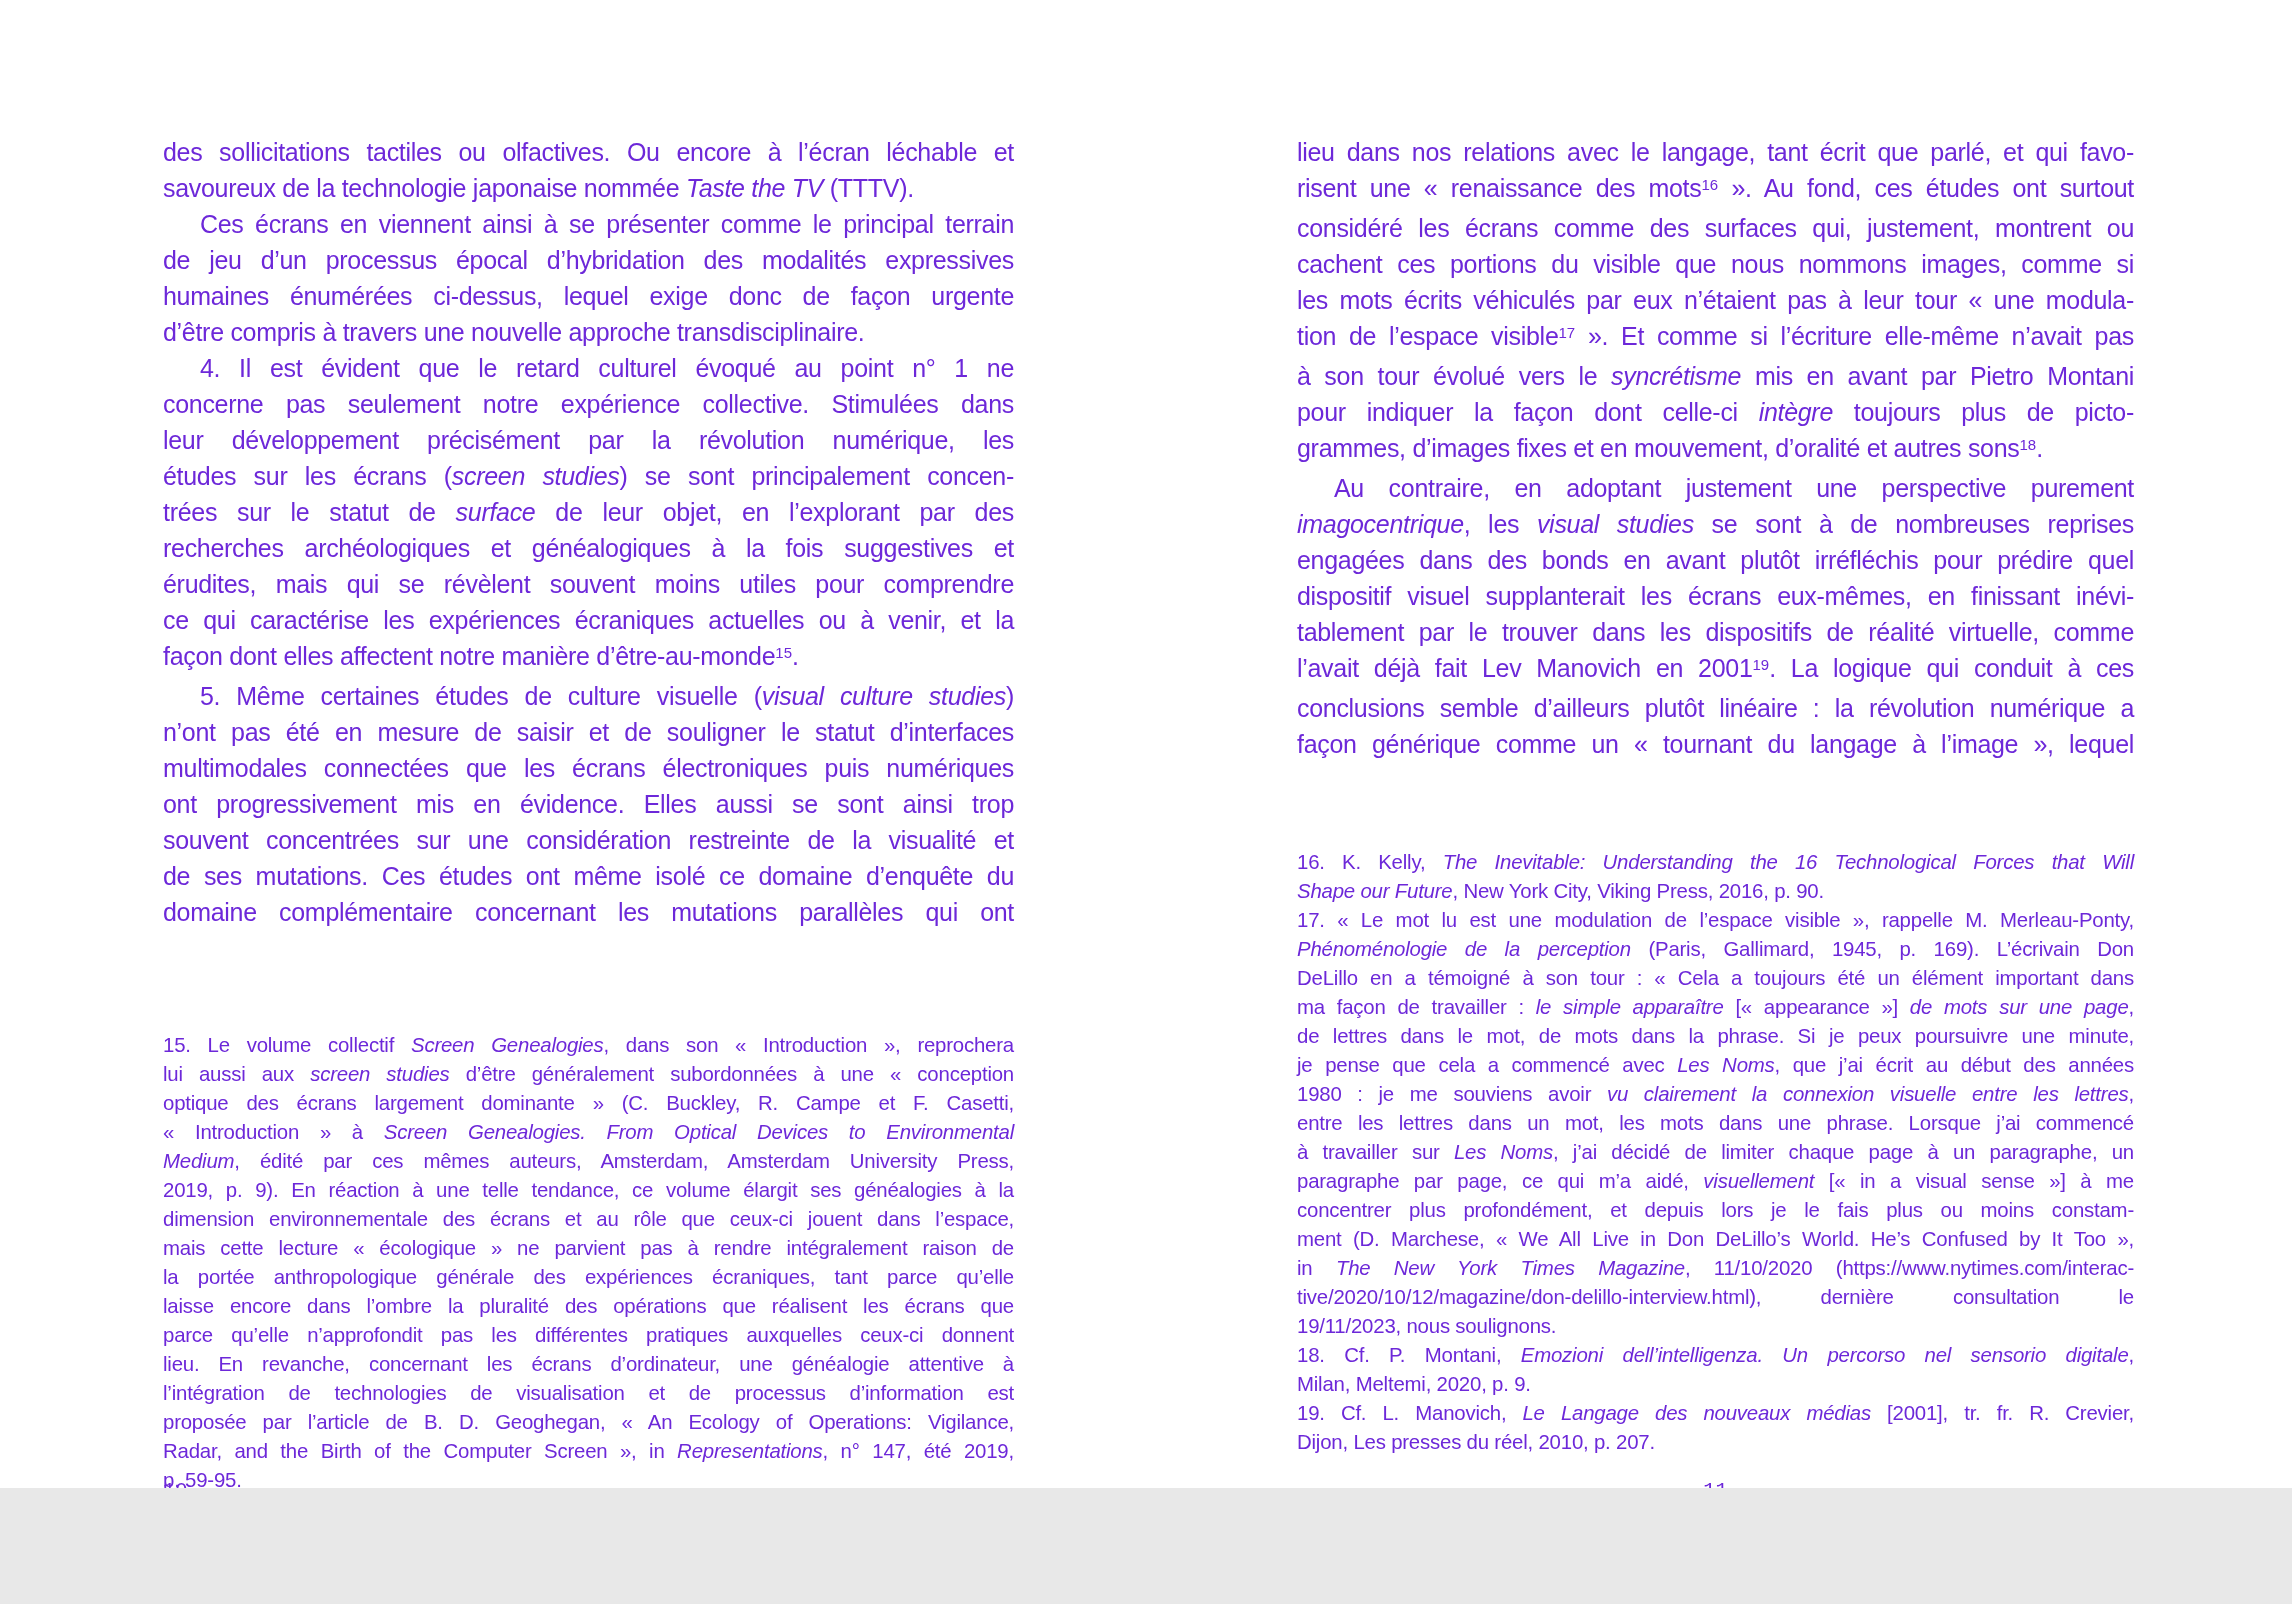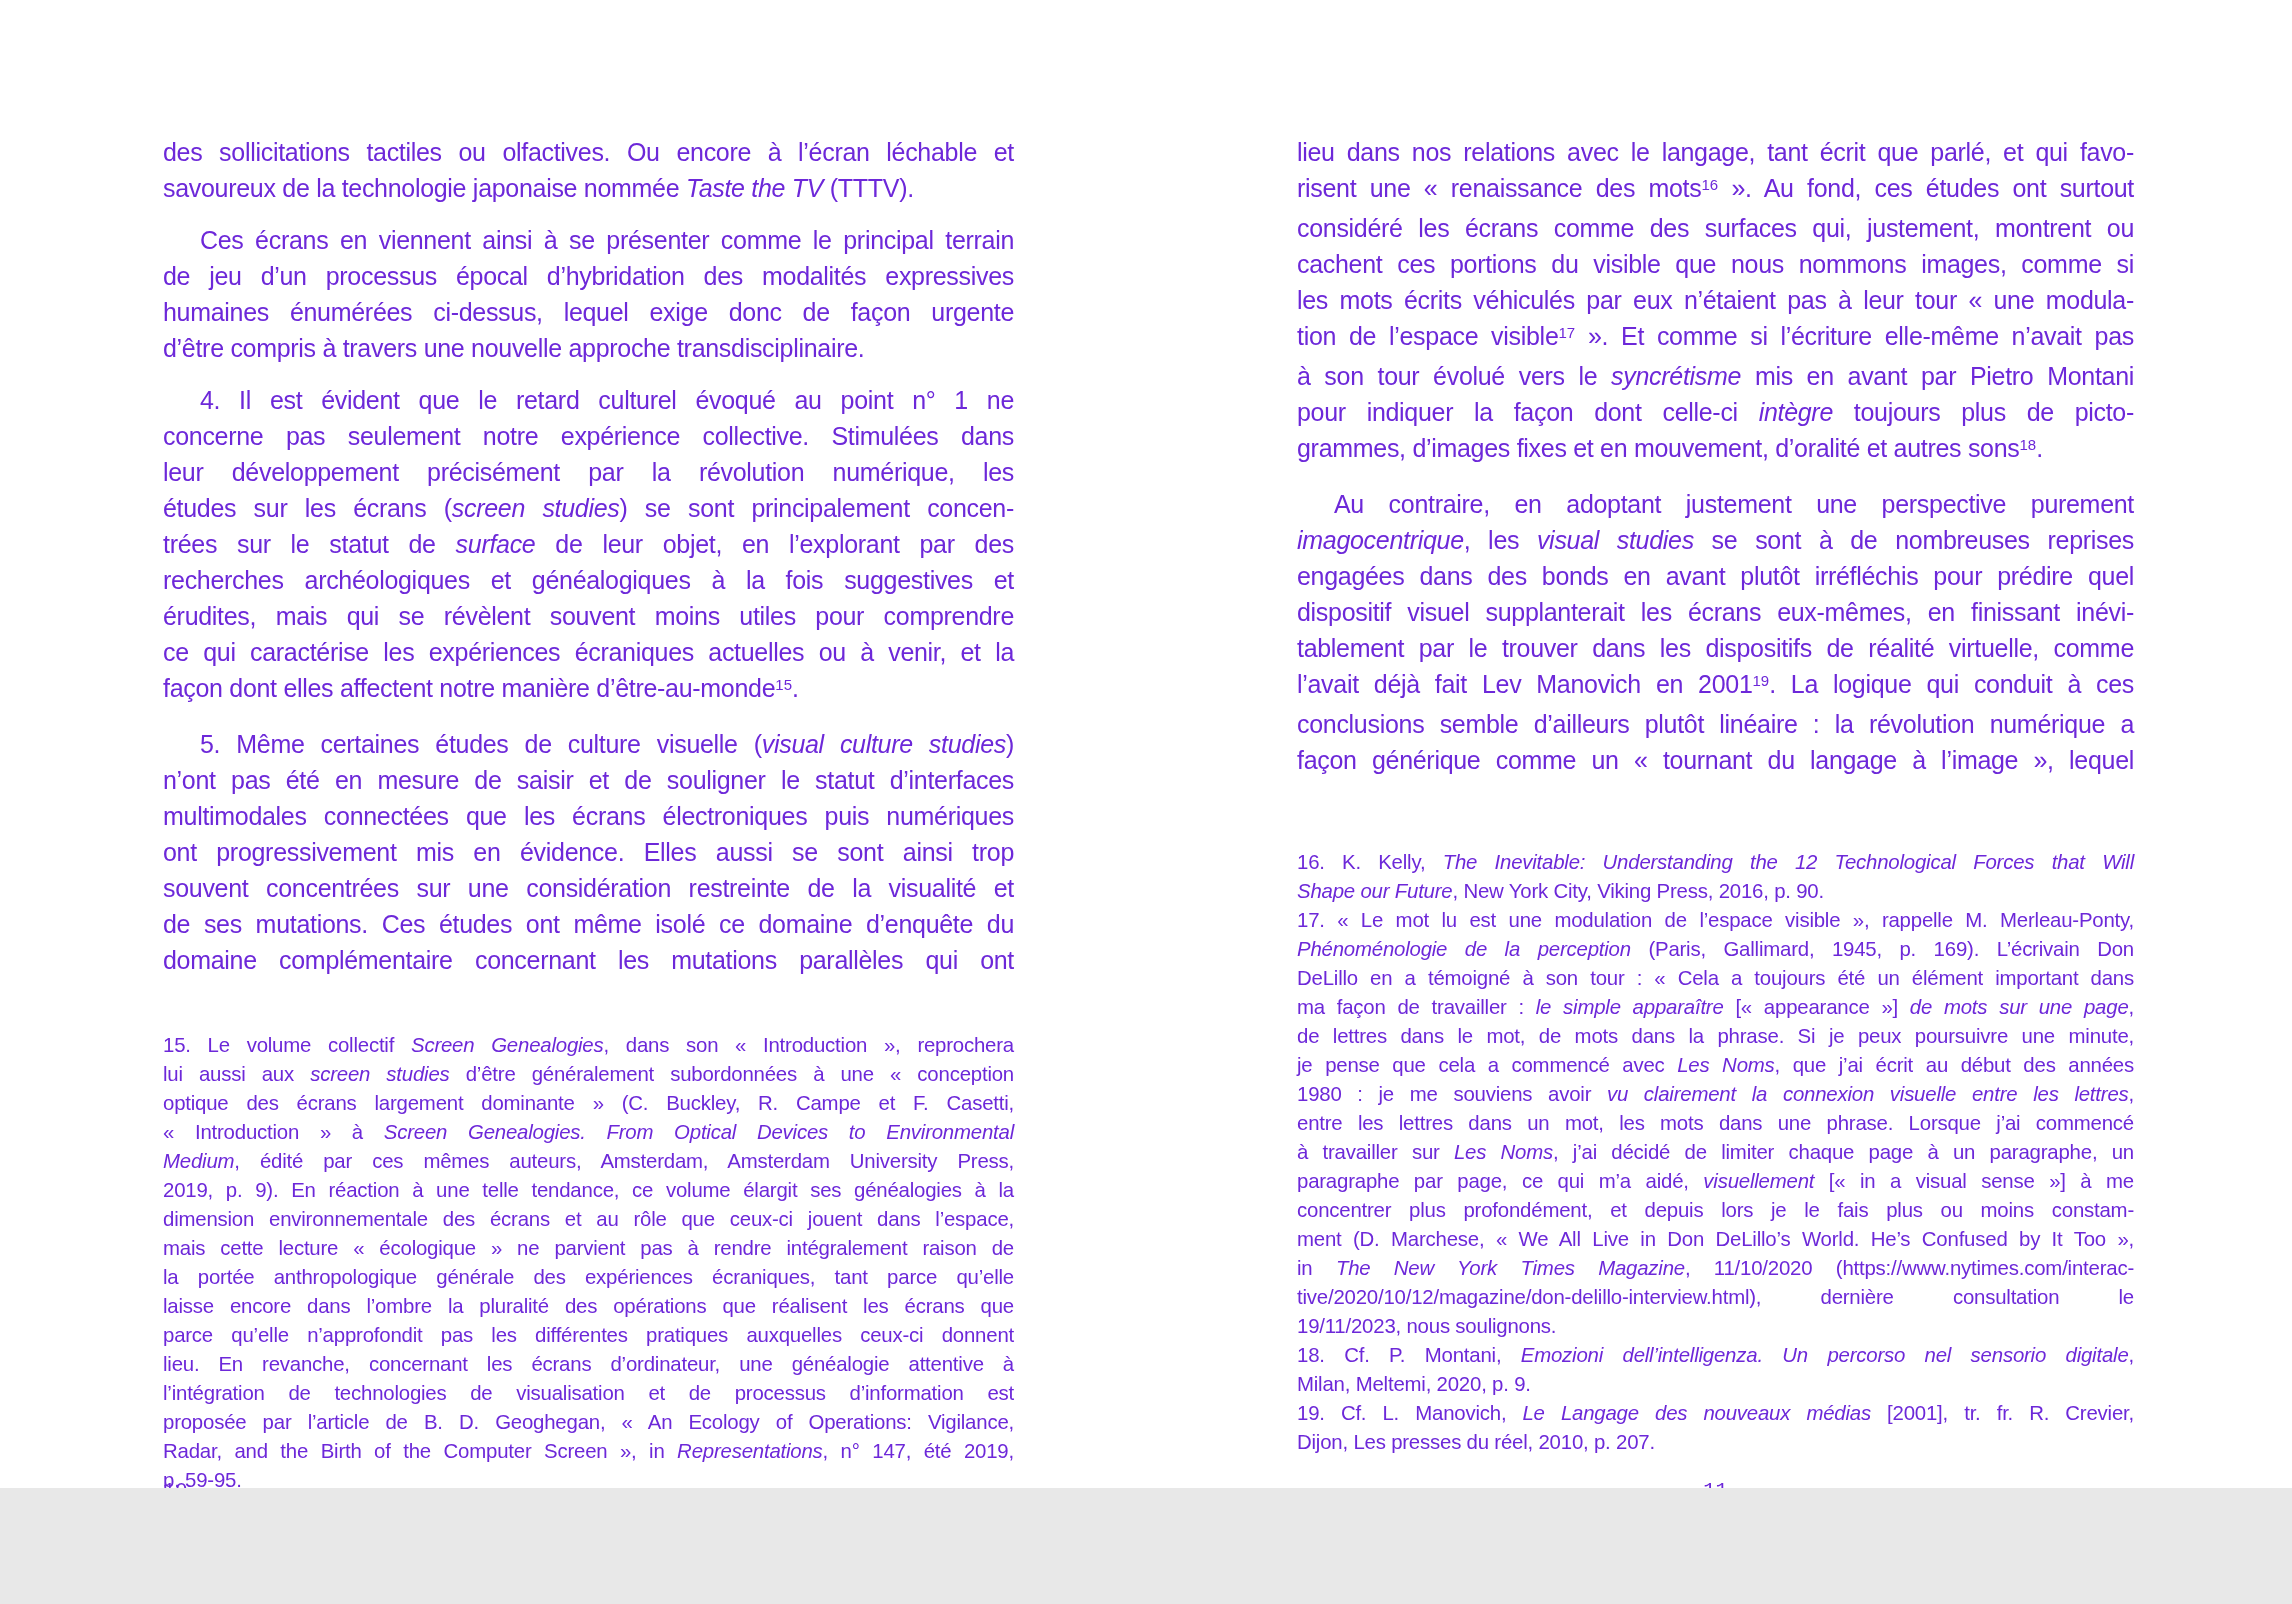--- a/index.html
+++ b/index.html
@@ -14,21 +14,21 @@
   }
   .col { position: absolute; }
 
   
   .body-text { font-size: 25px; line-height: 36px; letter-spacing: -0.3px; }
   
   .fnotes { font-size: 20.4px; line-height: 29px; letter-spacing: -0.2px; }
 
   .line { white-space: nowrap; text-align: left; }
   .line.just { text-align: justify; text-align-last: justify; }
-  .line.indent { text-indent: 37px; margin-top: 16px; }
+  .line.indent { text-indent: 37px; }
 
   .it { font-style: italic; }
   .sup { font-size: 60%; position: relative; top: -0.45em; letter-spacing: 0; }
 
   .page-number { font-size: 20.4px; letter-spacing: 0; font-family: Liberation Mono, monospace; }
   .page-number.right { text-align: center; }
 </style>
 </head>
 <body>
 
@@ -94,21 +94,21 @@
         <div class="line just indent"><span class="">Au contraire, en adoptant justement une perspective purement</span></div>
         <div class="line just"><span class="it ">imagocentrique</span><span class="">, les </span><span class="it ">visual studies</span><span class=""> se sont à de nombreuses reprises</span></div>
         <div class="line just"><span class="">engagées dans des bonds en avant plutôt irréfléchis pour prédire quel</span></div>
         <div class="line just"><span class="">dispositif visuel supplanterait les écrans eux-mêmes, en finissant inévi-</span></div>
         <div class="line just"><span class="">tablement par le trouver dans les dispositifs de réalité virtuelle, comme</span></div>
         <div class="line just"><span class="">l’avait déjà fait Lev Manovich en 2001</span><span class="sup">19</span><span class="">. La logique qui conduit à ces</span></div>
         <div class="line just"><span class="">conclusions semble d’ailleurs plutôt linéaire : la révolution numérique a</span></div>
         <div class="line just"><span class="">façon générique comme un « tournant du langage à l’image », lequel</span></div>
       </div>
     <div class="col fnotes" style="left:1297px; top:848px; width:837px;">
-        <div class="line just"><span class="">16. K. Kelly, </span><span class="it ">The Inevitable: Understanding the 12 Technological Forces that Will</span></div>
+        <div class="line just"><span class="">16. K. Kelly, </span><span class="it ">The Inevitable: Understanding the 16 Technological Forces that Will</span></div>
         <div class="line"><span class="it ">Shape our Future</span><span class="">, New York City, Viking Press, 2016, p. 90.</span></div>
         <div class="line just"><span class="">17. « Le mot lu est une modulation de l’espace visible », rappelle M. Merleau-Ponty,</span></div>
         <div class="line just"><span class="it ">Phénoménologie de la perception</span><span class=""> (Paris, Gallimard, 1945, p. 169). L’écrivain Don</span></div>
         <div class="line just"><span class="">DeLillo en a témoigné à son tour : « Cela a toujours été un élément important dans</span></div>
         <div class="line just"><span class="">ma façon de travailler : </span><span class="it ">le simple apparaître</span><span class=""> [« appearance »] </span><span class="it ">de mots sur une page</span><span class="">,</span></div>
         <div class="line just"><span class="">de lettres dans le mot, de mots dans la phrase. Si je peux poursuivre une minute,</span></div>
         <div class="line just"><span class="">je pense que cela a commencé avec </span><span class="it ">Les Noms</span><span class="">, que j’ai écrit au début des années</span></div>
         <div class="line just"><span class="">1980 : je me souviens avoir </span><span class="it ">vu clairement la connexion visuelle entre les lettres</span><span class="">,</span></div>
         <div class="line just"><span class="">entre les lettres dans un mot, les mots dans une phrase. Lorsque j’ai commencé</span></div>
         <div class="line just"><span class="">à travailler sur </span><span class="it ">Les Noms</span><span class="">, j’ai décidé de limiter chaque page à un paragraphe, un</span></div>

